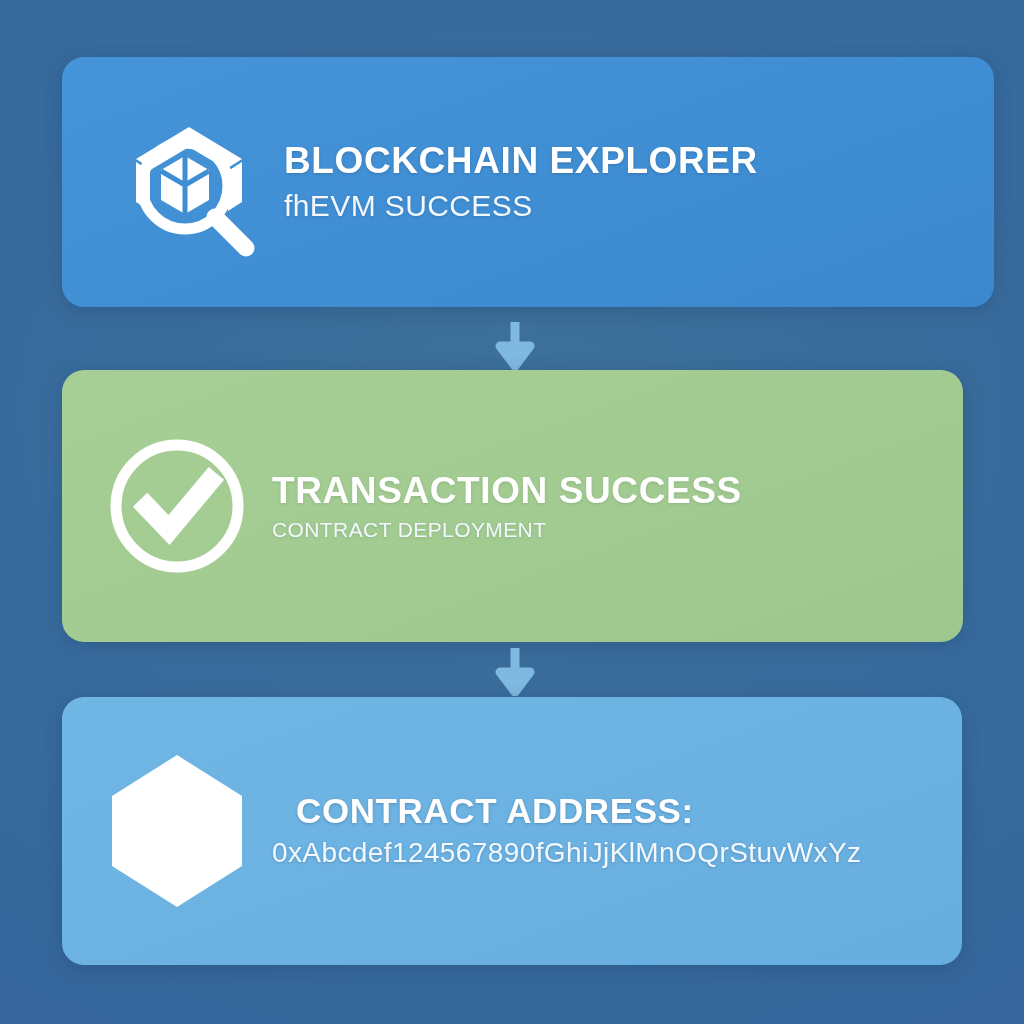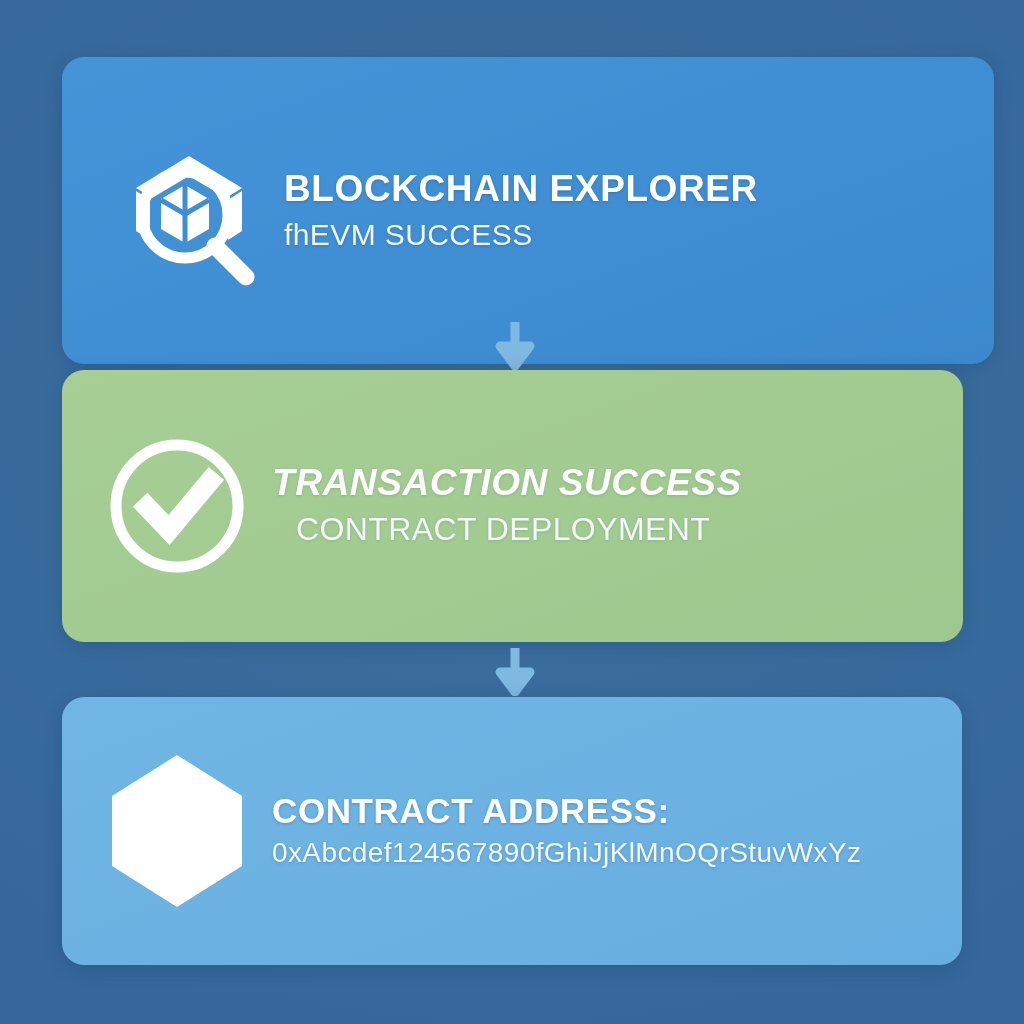--- a/index.html
+++ b/index.html
@@ -58,49 +58,49 @@
     letter-spacing: 0.4px;
     text-shadow: 0 1px 3px rgba(30, 60, 95, 0.25);
     white-space: nowrap;
   }
 
   
   #card-explorer {
     left: 62px;
     top: 57px;
     width: 932px;
-    height: 307px;
+    height: 250px;
     background: linear-gradient(160deg, #4694d8 0%, #3f8ed3 55%, #3b88cd 100%);
   }
   #card-explorer .card-icon { width: 190px; height: 190px; margin-left: 32px; }
   #card-explorer .card-title { font-size: 37px; line-height: 1.18; }
   #card-explorer .card-sub   { font-size: 30px; line-height: 1.3; margin-top: 4px; }
 
   
   #card-success {
     left: 62px;
     top: 370px;
     width: 901px;
     height: 272px;
     background: linear-gradient(160deg, #a6ce95 0%, #a2cb92 55%, #9ec78f 100%);
   }
   #card-success .card-icon { width: 190px; height: 190px; margin-left: 20px; }
-  #card-success .card-title { font-size: 37px; line-height: 1.18; font-style: italic; }
-  #card-success .card-sub   { font-size: 32px; line-height: 1.3; margin-top: 4px; margin-left: 24px; }
+  #card-success .card-title { font-size: 37px; line-height: 1.18; }
+  #card-success .card-sub   { font-size: 21px; line-height: 1.3; margin-top: 4px; }
 
   
   #card-contract {
     left: 62px;
     top: 697px;
     width: 900px;
     height: 268px;
     background: linear-gradient(160deg, #70b6e4 0%, #6bb2e2 55%, #67aee0 100%);
   }
   #card-contract .card-icon { width: 190px; height: 190px; margin-left: 20px; }
-  #card-contract .card-title { font-size: 35px; line-height: 1.18; }
+  #card-contract .card-title { font-size: 35px; line-height: 1.18; margin-left: 24px; }
   #card-contract .card-sub   { font-size: 28px; line-height: 1.3; margin-top: 4px; }
 
   
   .arrow {
     position: absolute;
     left: 494px;
     width: 42px;
   }
   #arrow-1 { top: 322px; height: 48px; }
   #arrow-2 { top: 648px; height: 48px; }

